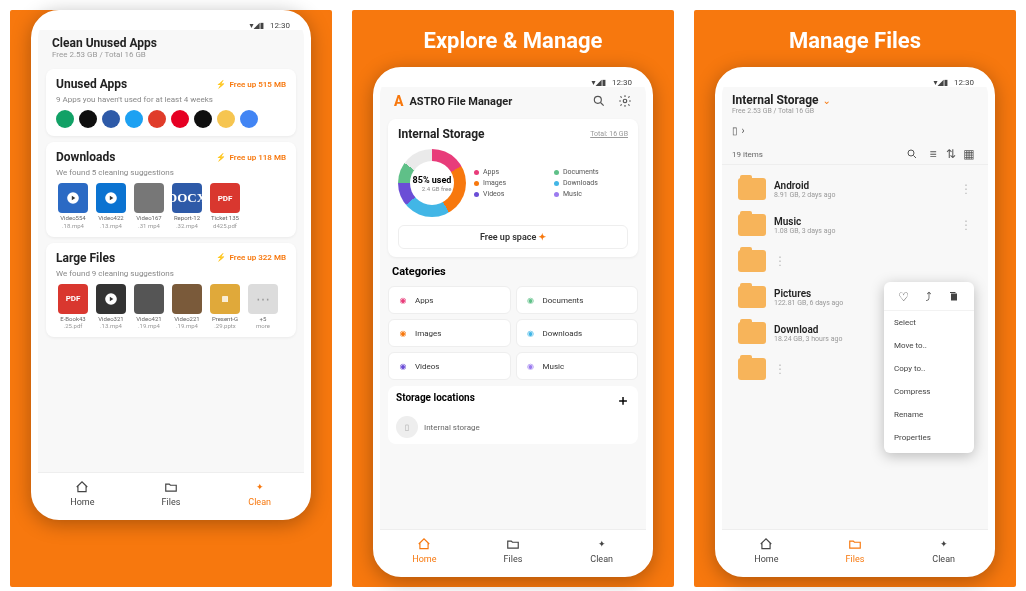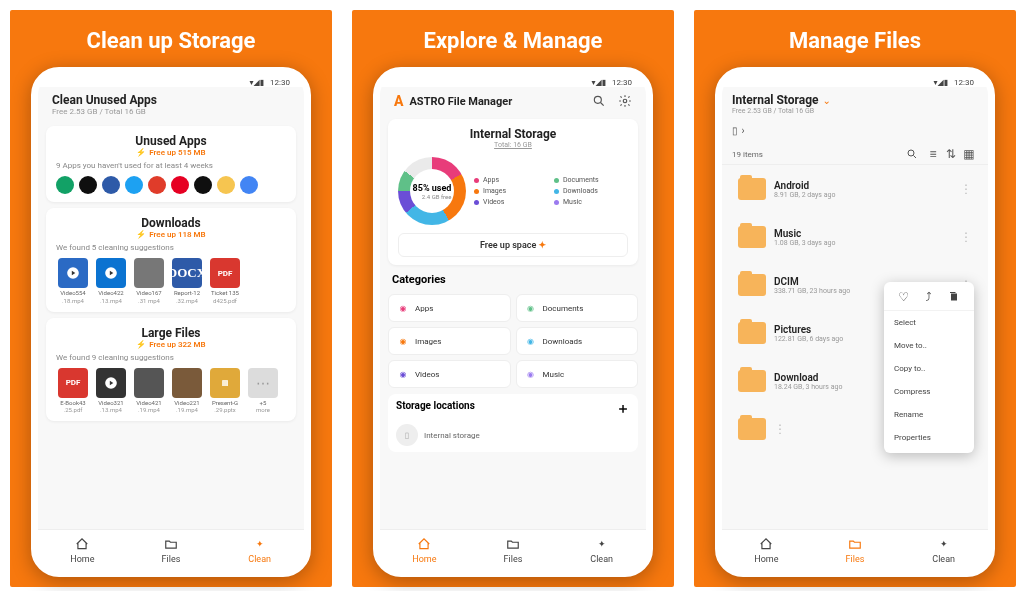--- a/index.html
+++ b/index.html
@@ -14,21 +14,21 @@
 .bottom-nav { display: flex; border-top: 1px solid #eee; background: #fff; }
 .nav-item { flex: 1; display: flex; flex-direction: column; align-items: center; padding: 6px 0; font-size: 9px; color: #444; gap: 2px; }
 .nav-item.active { color: #f7780e; }
 .nav-icon { width: 16px; height: 16px; display: flex; align-items: center; justify-content: center; }
 
 
 .header1 { padding: 2px 6px 4px 6px; }
 .header1 .title { font-weight: 700; font-size: 12px; color: #222; }
 .header1 .sub { font-size: 8px; color: #999; }
 .card { background: #fff; border-radius: 8px; padding: 8px 10px; box-shadow: 0 1px 3px rgba(0,0,0,0.06); }
-.card-head { display: flex; justify-content: space-between; align-items: center; margin-bottom: 4px; flex-direction: column; }
+.card-head { display: flex; justify-content: space-between; align-items: center; margin-bottom: 4px; }
 .card-head .ct { font-weight: 700; font-size: 12px; color: #222; }
 .freeup { color: #f7780e; font-size: 8px; font-weight: 600; display: flex; align-items: center; gap: 3px; }
 .sub-text { color: #888; font-size: 8px; margin-bottom: 6px; }
 .icon-row { display: flex; gap: 5px; flex-wrap: nowrap; }
 .app-icon { width: 18px; height: 18px; border-radius: 50%; flex-shrink: 0; }
 .thumb-row { display: flex; gap: 4px; }
 .thumb { width: 34px; display: flex; flex-direction: column; align-items: center; }
 .thumb .box { width: 30px; height: 30px; border-radius: 4px; display: flex; align-items: center; justify-content: center; color: #fff; font-size: 14px; }
 .thumb .cap { font-size: 6px; color: #666; text-align: center; line-height: 1.1; margin-top: 2px; word-break: break-word; }
 .thumb .cap2 { font-size: 6px; color: #999; text-align: center; }
@@ -57,41 +57,40 @@
 
 
 .header3 { padding: 2px 6px 4px 6px; }
 .header3 .row1 { display: flex; align-items: center; gap: 4px; }
 .header3 .title3 { font-weight: 700; font-size: 12px; color: #222; }
 .header3 .chev { color: #f7780e; font-size: 10px; }
 .breadcrumb { display:flex;align-items:center;gap:4px;padding:2px 6px;font-size:10px;color:#555;}
 .toolbar3 { display: flex; align-items: center; padding: 3px 6px; font-size: 8px; color: #666; border-bottom: 1px solid #eee; }
 .toolbar3 .cnt{flex:1;}
 .toolbar3 .ico{width:18px;text-align:center;font-size:12px;color:#555;}
-.file-list { flex:1; display:flex;flex-direction:column;gap:12px; }
+.file-list { flex:1; display:flex;flex-direction:column; }
 .file-row { display:flex; align-items:center; gap:8px; padding: 7px 6px; }
 .folder-ico { width: 28px; height: 22px; background: #f7b45a; border-radius: 3px; position: relative; }
 .folder-ico::before{content:"";position:absolute;top:-3px;left:2px;width:12px;height:4px;background:#f7b45a;border-radius:2px 2px 0 0;}
 .file-info{flex:1;}
 .file-name{font-size:10px;font-weight:600;color:#222;}
 .file-meta{font-size:7px;color:#999;}
 .dots{color:#bbb;font-size:12px;}
 .context-menu { position:absolute; right: 14px; top: 208px; width: 90px; background:#fff; border-radius:6px; box-shadow: 0 3px 14px rgba(0,0,0,0.25); font-size: 8px; color:#444; padding: 4px 0; z-index:5;}
 .cm-top { display:flex; justify-content:space-around; padding:4px 6px 6px 6px; font-size:12px;color:#444; border-bottom:1px solid #f2f2f2;}
 .cm-item { padding: 7px 10px; }
 
 svg { display:block; }
 </style>
 </head>
 <body>
 
 <div class="wrap">
 
 <div class="panel">
-  <div class="panel-title">Clean up Storage</div>
   <div class="phone">
     <div class="status-bar">
       <span>▾◢▮</span>
           <span class="t">12:30</span>
     </div>
     <div class="phone-content">
       <div class="header1">
         <div class="title">Clean Unused Apps</div>
         <div class="sub">Free 2.53 GB / Total 16 GB</div>
       </div>
@@ -425,24 +424,20 @@
             <div class="file-row">
               <div class="folder-ico"></div>
               <div class="file-info">
                 <div class="file-name">Music</div>
                 <div class="file-meta">1.08 GB, 3 days ago</div>
               </div>
               <span class="dots">⋮</span>
             </div>
             <div class="file-row">
               <div class="folder-ico"></div>
-              <div class="file-info">
-                <div class="file-name">DCIM</div>
-                <div class="file-meta">338.71 GB, 23 hours ago</div>
-              </div>
               <span class="dots">⋮</span>
             </div>
             <div class="file-row">
               <div class="folder-ico"></div>
               <div class="file-info">
                 <div class="file-name">Pictures</div>
                 <div class="file-meta">122.81 GB, 6 days ago</div>
               </div>
               <span class="dots">⋮</span>
             </div>

